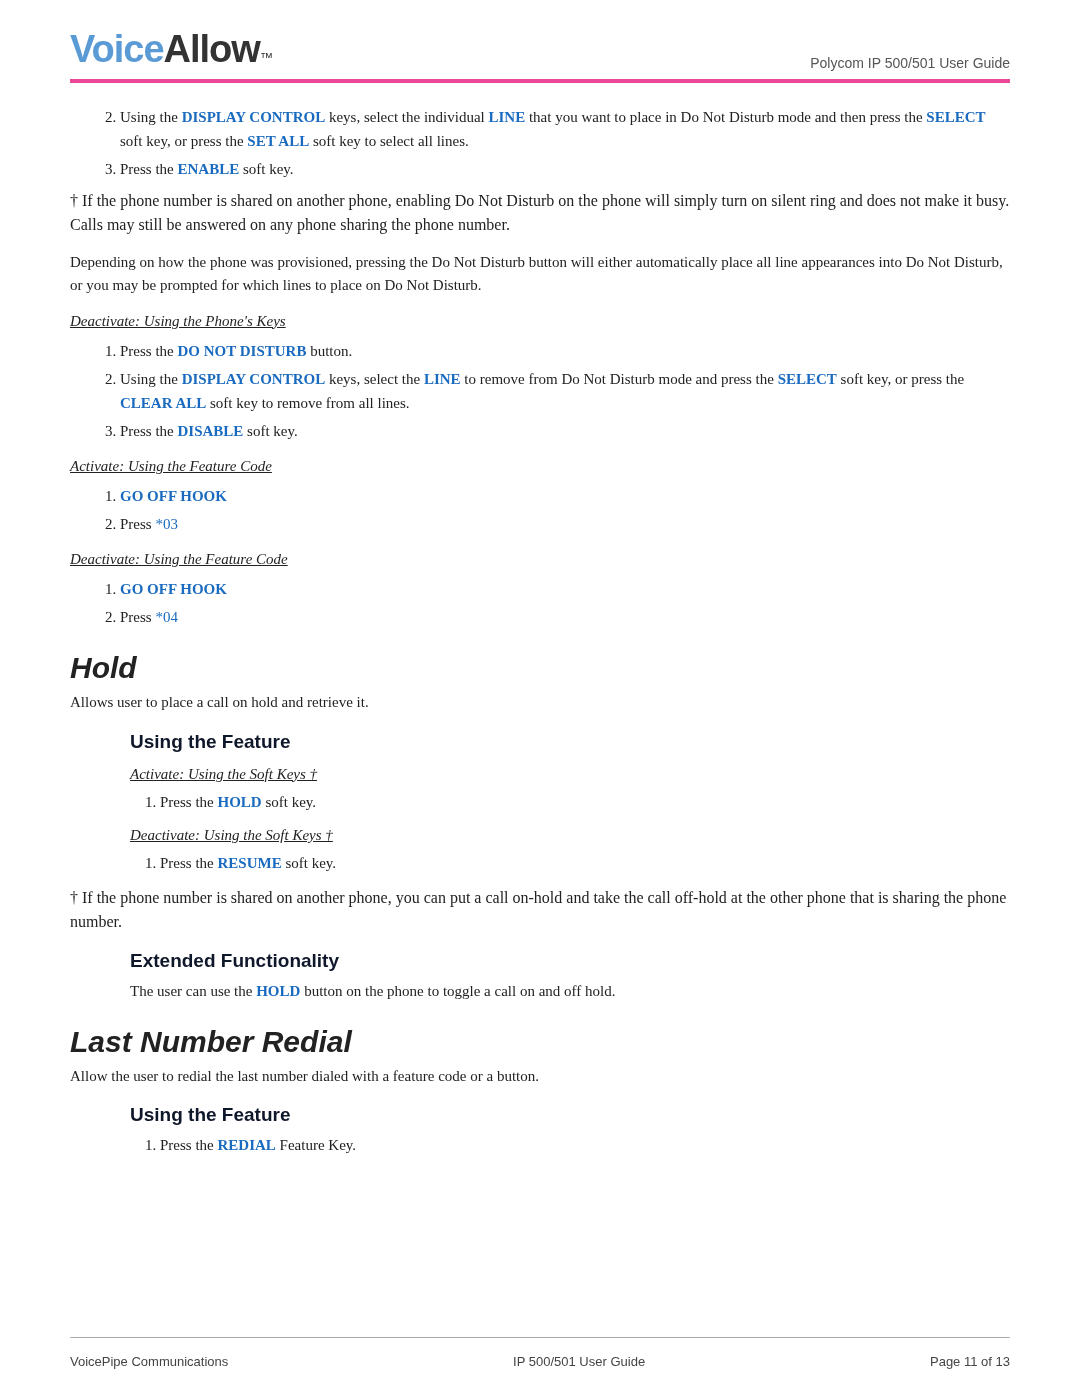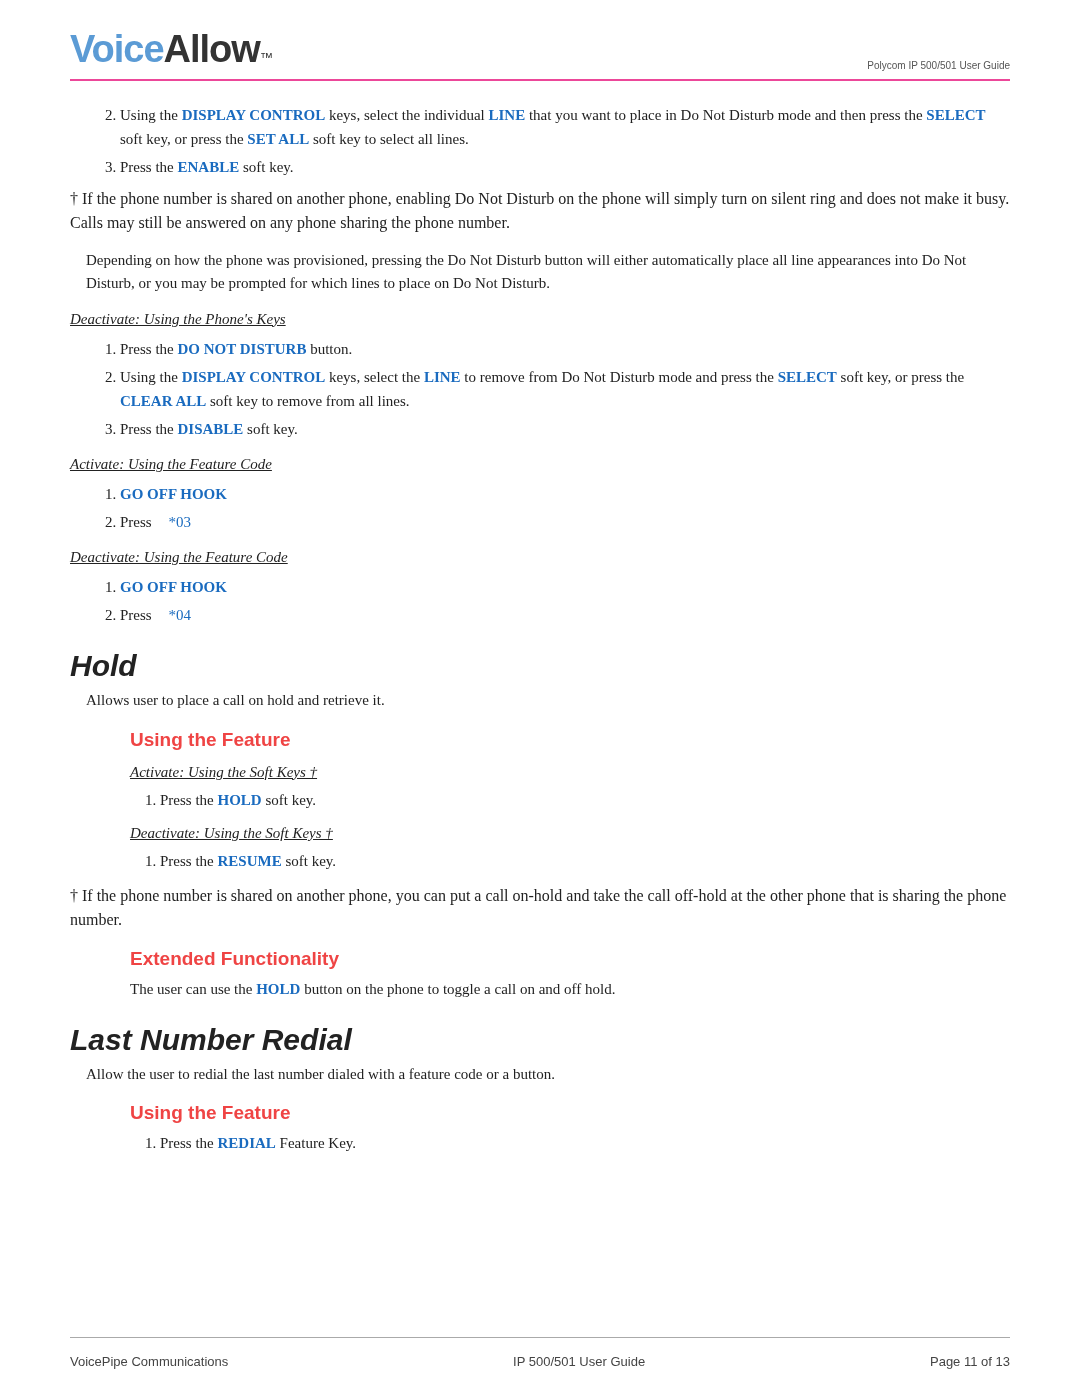--- a/index.html
+++ b/index.html
@@ -20,21 +20,21 @@
       padding: 0 70px;
       position: relative;
     }
 
     
     .header {
       display: flex;
       justify-content: space-between;
       align-items: flex-end;
       padding: 28px 0 8px 0;
-      border-bottom: 2px solid #ec4899;
+      border-bottom: 4px solid #ec4899;
       margin-bottom: 22px;
     }
 
     .logo {
       display: flex;
       align-items: baseline;
       gap: 0;
     }
 
     .logo-voice {
@@ -55,31 +55,31 @@
 
     .logo-tm {
       font-family: Arial, sans-serif;
       font-size: 13px;
       color: #333;
       vertical-align: super;
     }
 
     .header-right {
       font-family: Arial, sans-serif;
-      font-size: 10px;
+      font-size: 14px;
       color: #555;
     }
 
     
     .content {
       padding: 0 0 60px 0;
     }
 
     .blue { color: #1a6bbf; font-weight: bold; }
-    .blue-normal { color: #1a6bbf; margin-left: 13px; }
+    .blue-normal { color: #1a6bbf; }
 
     ol {
       margin-left: 30px;
       margin-bottom: 8px;
     }
 
     ol li {
       margin-bottom: 4px;
       line-height: 1.55;
     }
@@ -110,30 +110,29 @@
       font-weight: bold;
       color: #222;
       margin-top: 22px;
       margin-bottom: 6px;
     }
 
     .section-h2 {
       font-family: Arial, sans-serif;
       font-size: 19px;
       font-weight: bold;
-      color: #ef4444;
+      color: #0f172a;
       margin-top: 16px;
       margin-bottom: 8px;
       margin-left: 60px;
     }
 
     .section-body {
       margin-bottom: 8px;
       line-height: 1.55;
-      margin-left: 16px;
     }
 
     .indent {
       margin-left: 60px;
     }
 
     .numbered-list {
       margin-left: 90px;
     }
 

